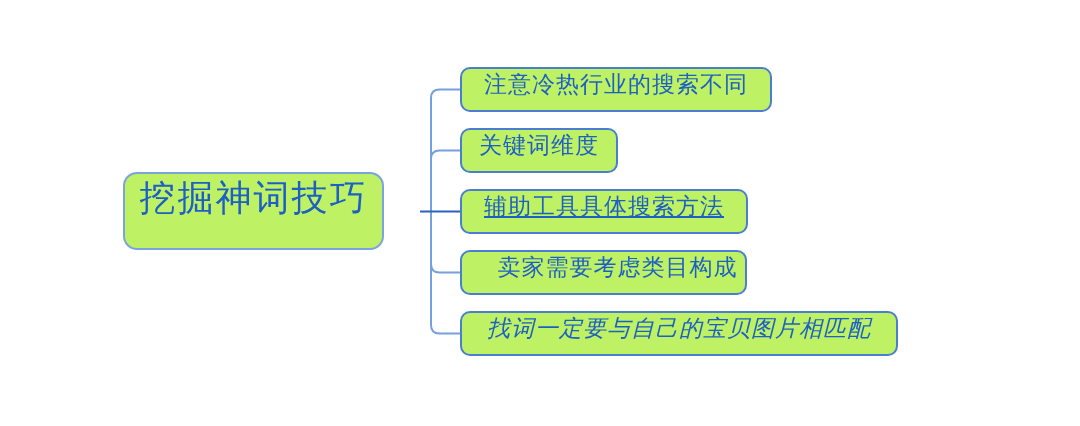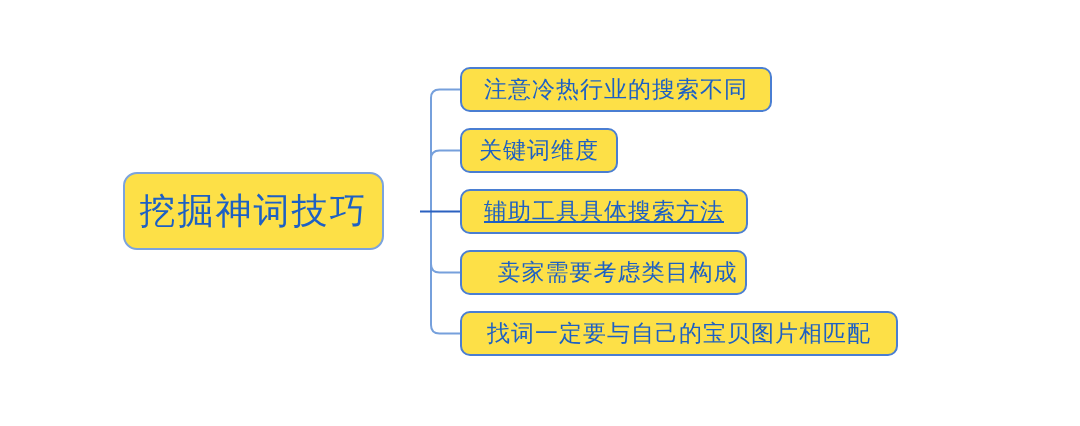--- a/index.html
+++ b/index.html
@@ -15,22 +15,22 @@
     position:relative;
     width:1080px;height:426px;
     background:var(--bg);
     overflow:hidden;
     font-family:"DejaVu Serif","Liberation Serif",serif;
   }
   .links{position:absolute;left:0;top:0;width:1080px;height:426px;}
   .node{
     position:absolute;
     box-sizing:border-box;
-    display:flex;align-items:center;justify-content:center;
-    background:#fde047;
+    display:flex;justify-content:center;
+    background:#bef264;
     color:var(--text);
     white-space:nowrap;
   }
   .root-node{
     left:123px;top:172px;width:261px;height:78px;
     border:2px solid var(--root-border);
     border-radius:14px;
     font-size:36px;
     letter-spacing:2px;
   }
@@ -38,21 +38,21 @@
     height:45px;
     border:2px solid var(--child-border);
     border-radius:10px;
     font-size:23px;
     letter-spacing:1px;
   }
   .c0{left:460px;top:67px;width:312px;}
   .c1{left:460px;top:128px;width:158px;}
   .c2{left:460px;top:189px;width:288px;text-decoration:underline;}
   .c3{left:460px;top:250px;width:287px;padding-left:28px;}
-  .c4{left:460px;top:311px;width:438px;}
+  .c4{left:460px;top:311px;width:438px;font-style:italic;}
 </style>
 </head>
 <body>
 
 <div class="canvas">
 
   <svg class="links" viewBox="0 0 1080 426" xmlns="http://www.w3.org/2000/svg">
     <path d="M431 211.5 L431 98 Q431 89.5 439.5 89.5 L460 89.5" fill="none" stroke="var(--branch)" stroke-width="2"></path>
     <path d="M431 211.5 L431 159 Q431 150.5 439.5 150.5 L460 150.5" fill="none" stroke="var(--branch)" stroke-width="2"></path>
     <path d="M431 211.5 L431 264 Q431 272.5 439.5 272.5 L460 272.5" fill="none" stroke="var(--branch)" stroke-width="2"></path>

